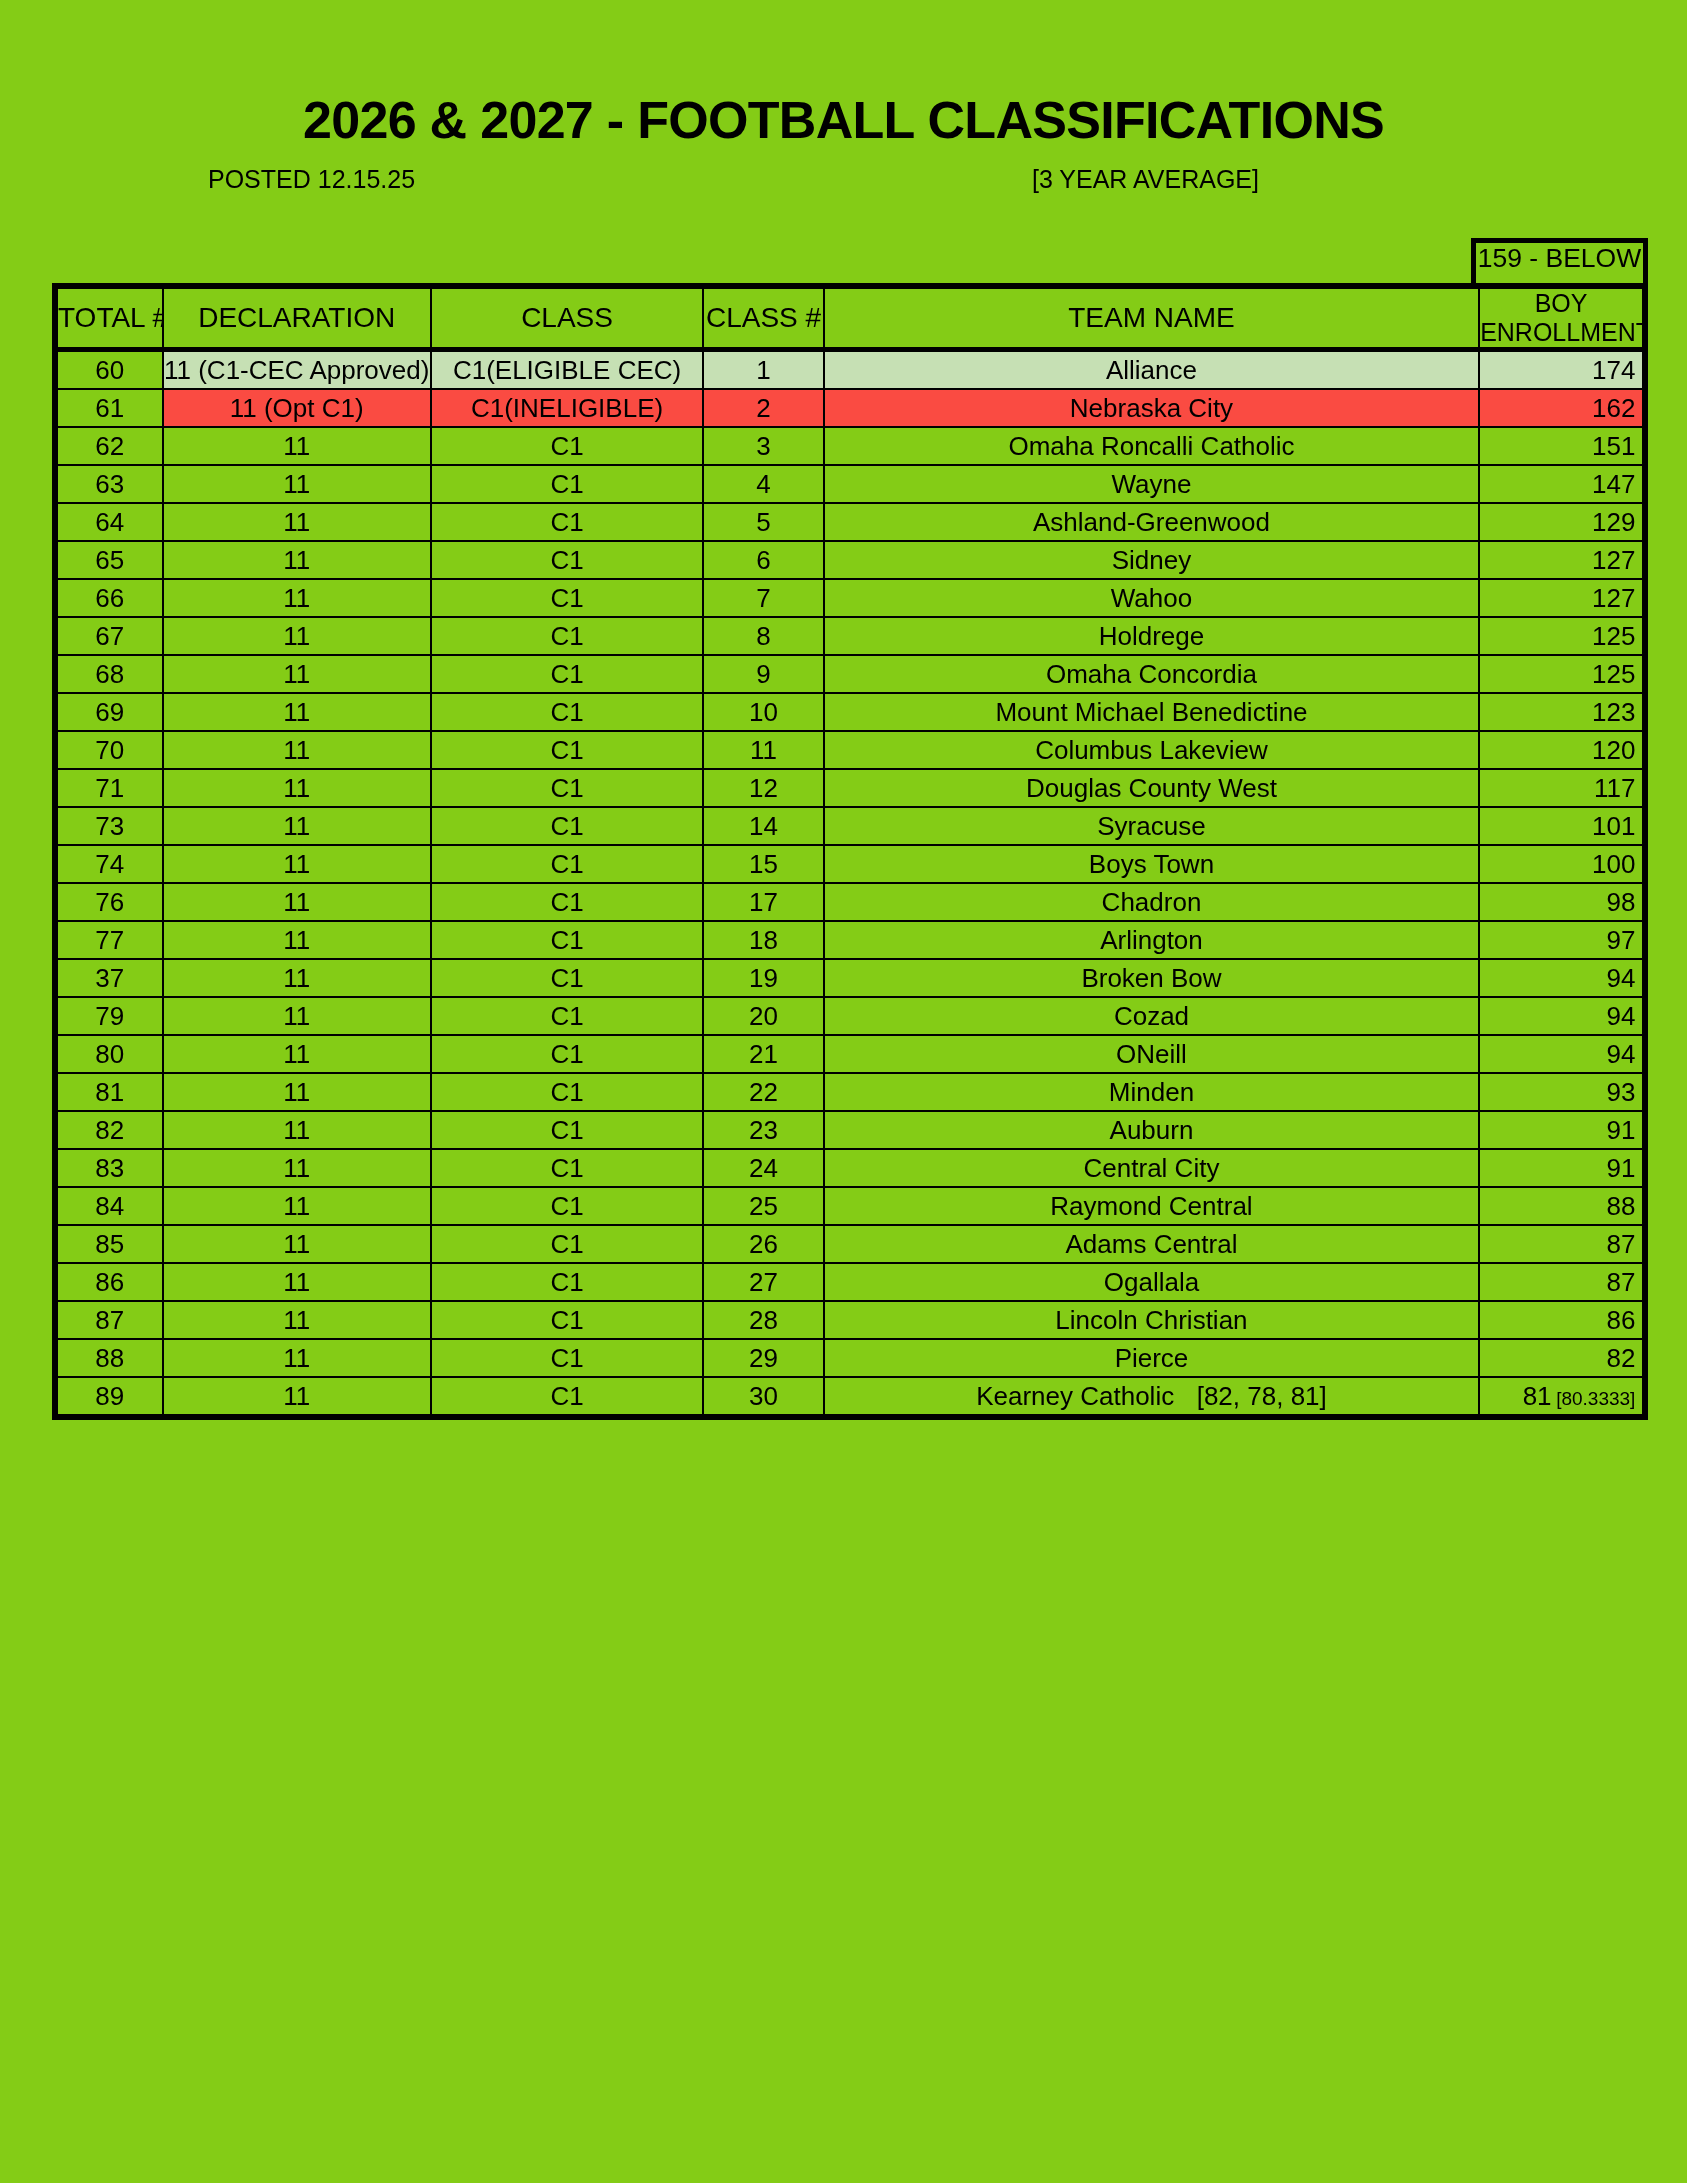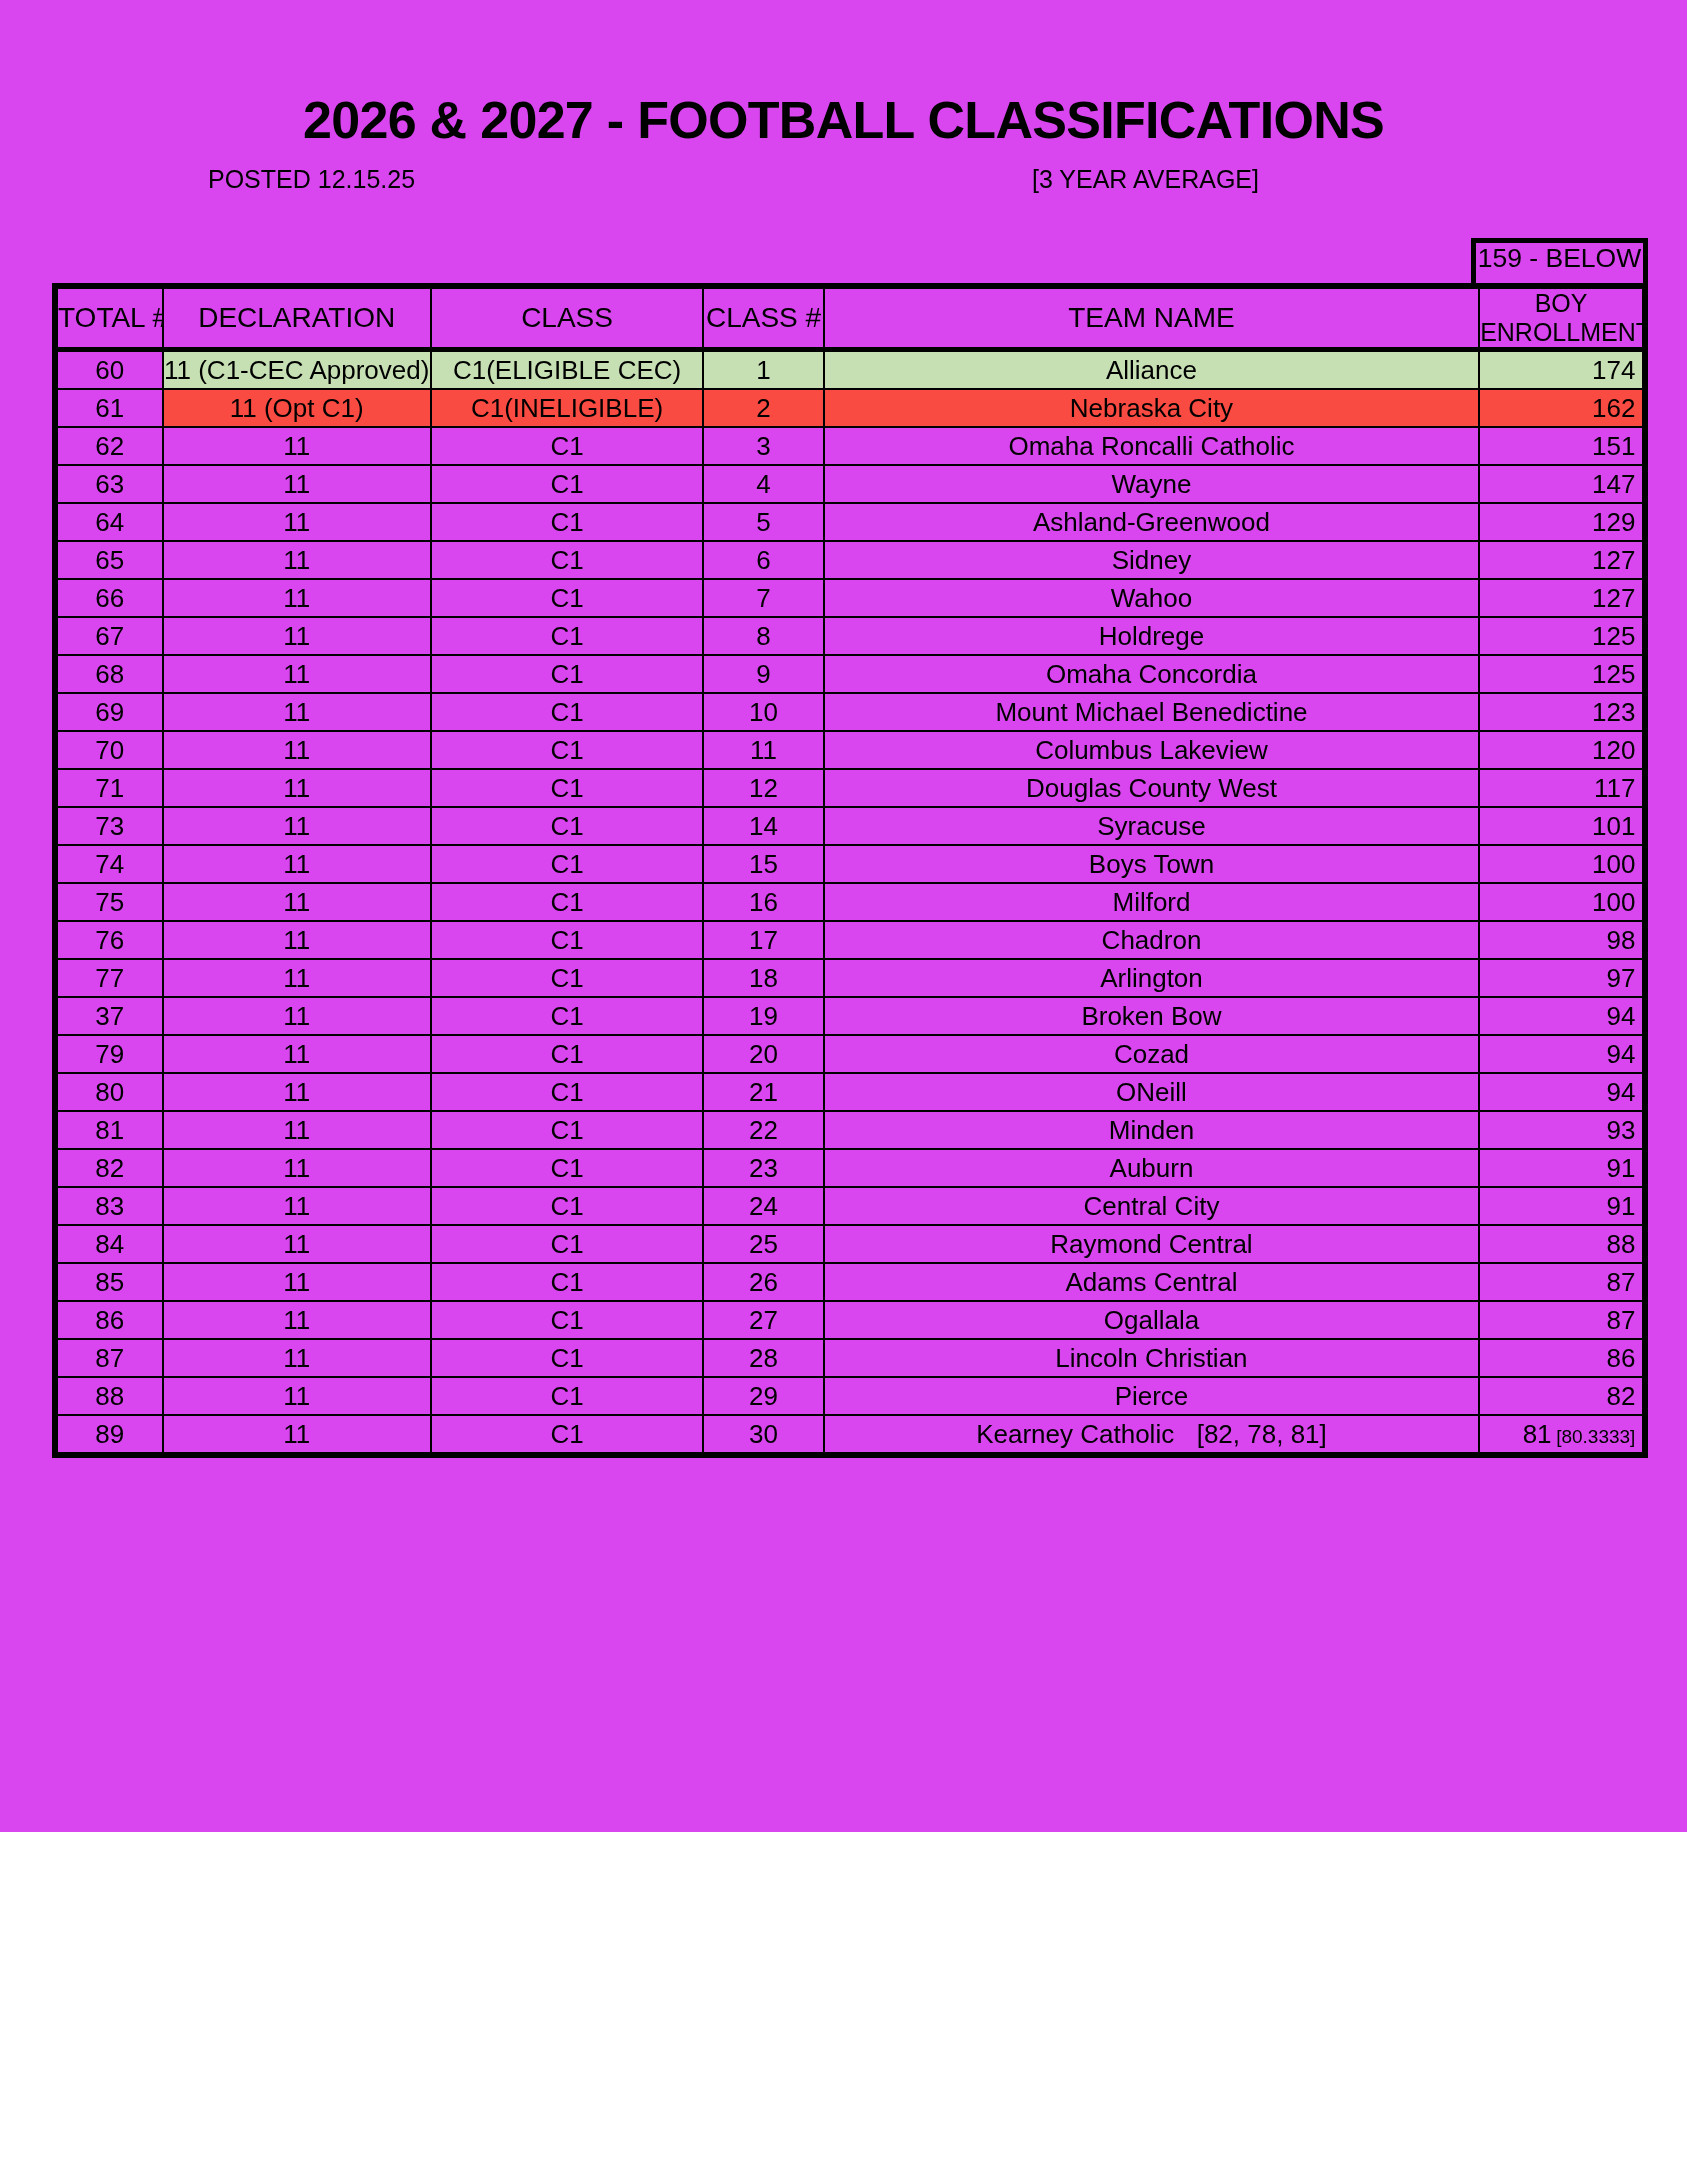--- a/index.html
+++ b/index.html
@@ -1,17 +1,17 @@
 <!DOCTYPE html>
 <html style="font-size:10.6px"><head>
 <meta charset="utf-8">
 <style>
   html,body { margin:0; padding:0; background:#ffffff; }
   .page {
-    position:relative; width:1687px; height:1832px; background:#d946ef;
+    position:relative; width:1687px; height:2183px; background:#84cc16;
     font-family:"Liberation Sans", sans-serif; color:#000; overflow:hidden;
   }
   .title {
     position:absolute; top:90px; left:0; width:1687px; text-align:center;
     font-size:52px; font-weight:bold; letter-spacing:-0.7px; white-space:nowrap;
   }
   .posted   { position:absolute; top:165px; left:196px;  font-size:25px; white-space:nowrap;margin-left:12px; }
   .avg-note { position:absolute; top:165px; left:1032px; font-size:25px; white-space:nowrap; }
 
   .table-anchor { position:absolute; top:238px; left:52px; width:1596px; }
@@ -196,28 +196,20 @@
           </tr>
           <tr>
             <td class="col-total"><span>74</span></td>
             <td class="col-declaration"><span>11</span></td>
             <td class="col-class"><span>C1</span></td>
             <td class="col-classnum"><span>15</span></td>
             <td class="col-team"><span>Boys Town</span></td>
             <td class="col-enrollment"><span>100</span></td>
           </tr>
           <tr>
-            <td class="col-total"><span>75</span></td>
-            <td class="col-declaration"><span>11</span></td>
-            <td class="col-class"><span>C1</span></td>
-            <td class="col-classnum"><span>16</span></td>
-            <td class="col-team"><span>Milford</span></td>
-            <td class="col-enrollment"><span>100</span></td>
-          </tr>
-          <tr>
             <td class="col-total"><span>76</span></td>
             <td class="col-declaration"><span>11</span></td>
             <td class="col-class"><span>C1</span></td>
             <td class="col-classnum"><span>17</span></td>
             <td class="col-team"><span>Chadron</span></td>
             <td class="col-enrollment"><span>98</span></td>
           </tr>
           <tr>
             <td class="col-total"><span>77</span></td>
             <td class="col-declaration"><span>11</span></td>

